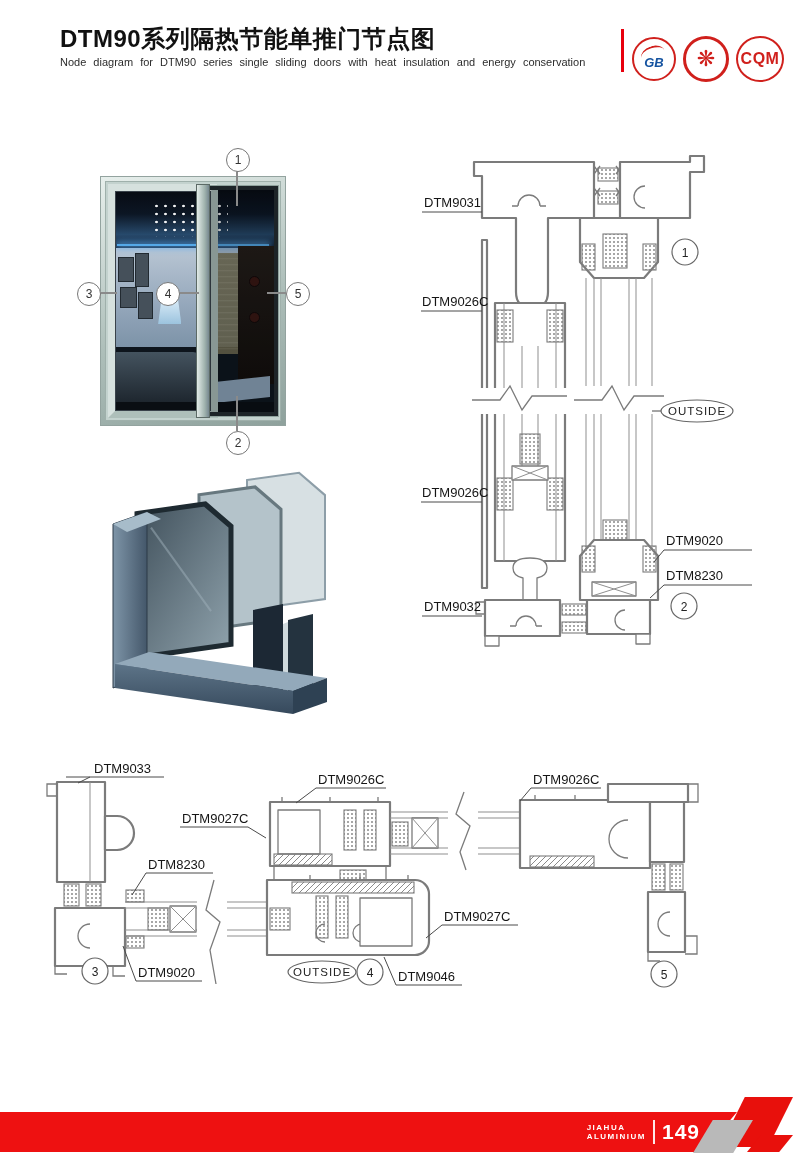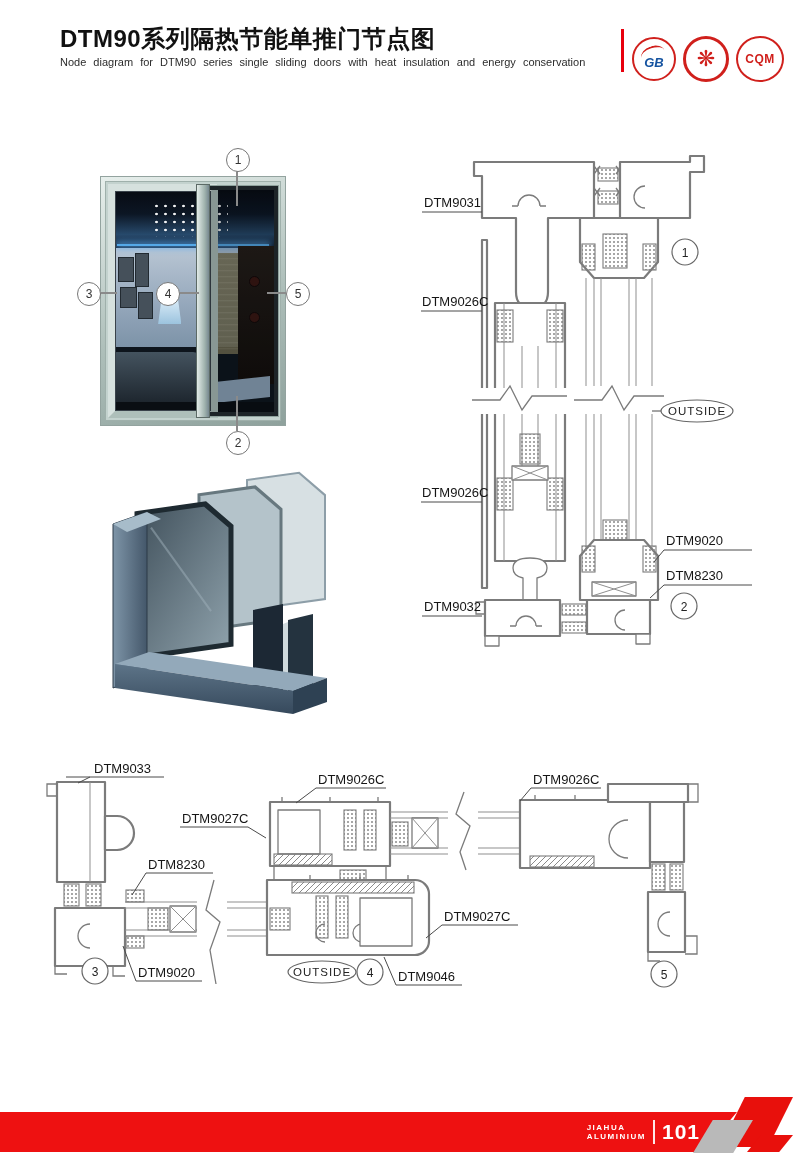--- a/index.html
+++ b/index.html
@@ -13,21 +13,21 @@
   .title-en{font-size:11px;color:#2c2c2c;margin-top:2px;word-spacing:4px;white-space:nowrap;}
   .title-bar{position:absolute;left:621px;top:29px;width:3px;height:43px;background:#e8000d;}
   .logos{position:absolute;left:632px;top:36px;display:flex;gap:7px;align-items:center;}
   .logo{border-radius:50%;background:#fff;display:flex;align-items:center;justify-content:center;position:relative;}
   .logo-gb{width:40px;height:40px;border:2px solid #d0201c;}
   .logo-gb .gb-swoosh{position:absolute;top:7px;left:7px;width:24px;height:14px;
       border-top:2.5px solid #d0201c;border-radius:50%;transform:rotate(-18deg);}
   .logo-gb .gb-txt{font-size:13px;font-weight:bold;font-style:italic;color:#1553a0;margin-top:6px;}
   .logo-em{width:40px;height:40px;border:3px solid #d0201c;color:#d0201c;font-size:22px;line-height:1;}
   .logo-cqm{width:44px;height:42px;border:2px solid #d0201c;color:#d0201c;
-            font-size:12px;font-weight:900;letter-spacing:.5px;justify-content:center;}
+            font-size:16px;font-weight:900;letter-spacing:.5px;justify-content:center;}
 
   
   .photo{position:absolute;left:100px;top:176px;width:186px;height:250px;}
   .ph-outer{position:absolute;inset:0;background:linear-gradient(160deg,#e7efec,#aebfba 55%,#8ea19c);
             border:1px solid #93a39f;}
   .ph-inner{position:absolute;inset:5px;background:#c3d2ce;border:1px solid #9fb0ab;}
   .ph-glass{position:absolute;inset:10px;background:#0e151d;overflow:hidden;}
   .sc-ceiling{position:absolute;top:0;left:0;right:0;height:27%;
       background:linear-gradient(180deg,#06090f,#0c1624 45%,#27496b 78%,#0b1322);}
   .sc-glow{position:absolute;top:25%;left:4%;right:4%;height:2px;background:#55a9e8;
@@ -362,19 +362,19 @@
     <text class="co" x="634" y="231">5</text>
   </svg>
 
   <div class="footer-band"></div>
   <div class="footer-brand">
     <div class="brand-col">
       <div>JIAHUA</div>
       <div>ALUMINIUM</div>
     </div>
     <div class="brand-div"></div>
-    <div class="page-num">101</div>
+    <div class="page-num">149</div>
   </div>
   <div class="shape shape-red1"></div>
   <div class="shape shape-gray"></div>
   <div class="shape shape-red2"></div>
 
 </div>
 
 </body></html>

